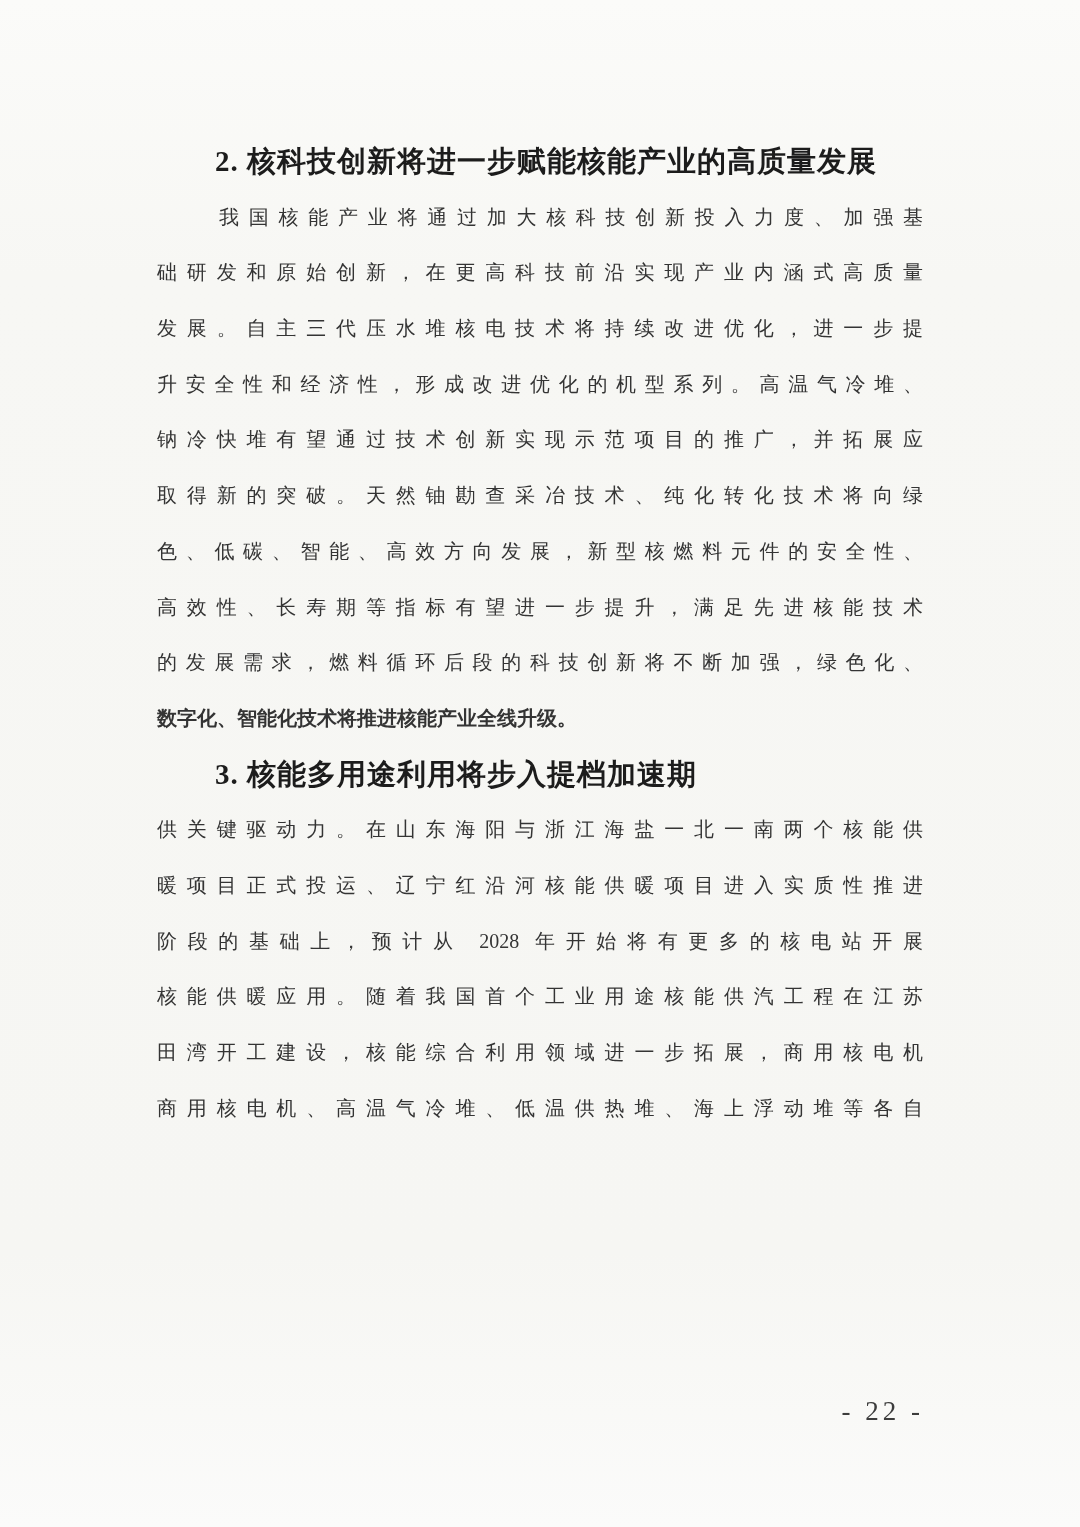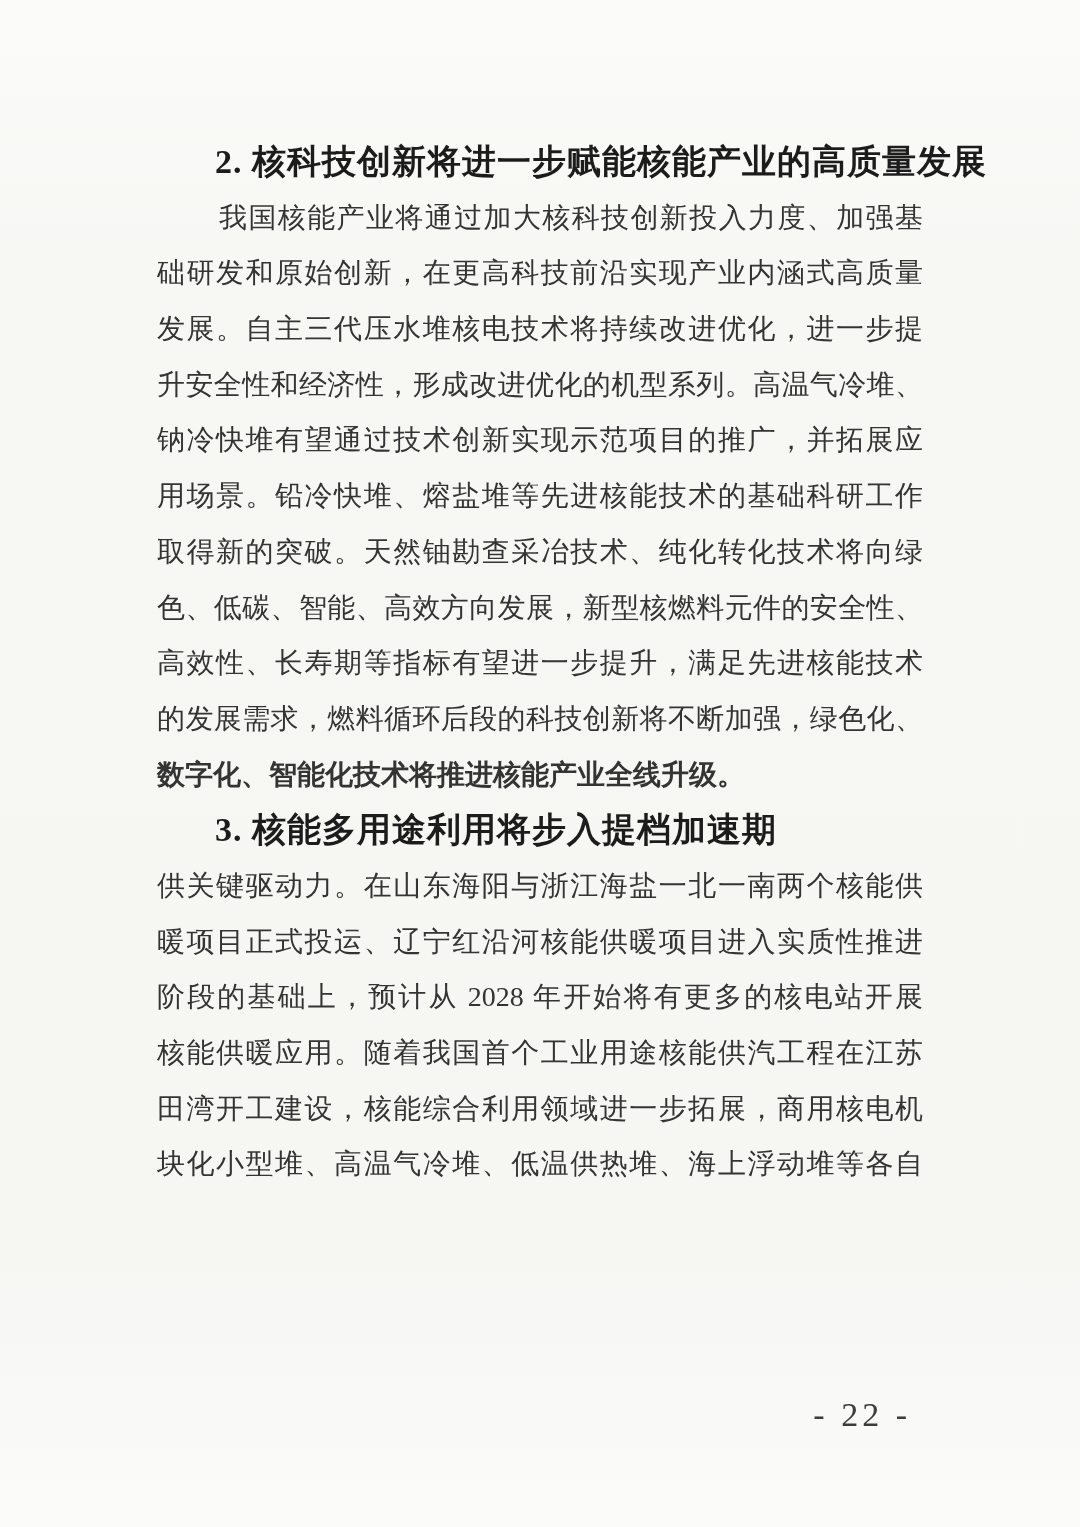--- a/index.html
+++ b/index.html
@@ -17,72 +17,71 @@
   }
   .content {
     position: absolute;
     left: 157px;
     top: 134px;
     width: 766px;
   }
   .heading {
     height: 55.7px;
     line-height: 55.7px;
-    font-size: 34px;
+    font-size: 29px;
     font-weight: 700;
     color: #1c1c1c;
     padding-left: 58px;
     letter-spacing: 1px;
     white-space: nowrap;
   }
   .line {
     height: 55.7px;
     line-height: 55.7px;
-    font-size: 28px;
+    font-size: 20px;
     color: #343434;
     text-align: justify;
     text-align-last: justify;
     text-justify: inter-character;
   }
   .line.first {
     text-indent: 62px;
   }
   .line.para-end {
     text-align-last: left;
     font-weight: bold;
   }
   .page-number {
     position: absolute;
     top: 1396px;
-    right: 169px;
-    font-size: 34px;
+    right: 156px;
+    font-size: 27px;
     color: #3c3c3c;
     letter-spacing: 4px;
     white-space: nowrap;
   }
 </style>
 </head>
 <body>
 
 <div class="page">
   <div class="content" id="doc-content">
       <div class="heading">2. 核科技创新将进一步赋能核能产业的高质量发展</div>
       <div class="line first">我国核能产业将通过加大核科技创新投入力度、加强基</div>
       <div class="line">础研发和原始创新，在更高科技前沿实现产业内涵式高质量</div>
       <div class="line">发展。自主三代压水堆核电技术将持续改进优化，进一步提</div>
       <div class="line">升安全性和经济性，形成改进优化的机型系列。高温气冷堆、</div>
       <div class="line">钠冷快堆有望通过技术创新实现示范项目的推广，并拓展应</div>
-      <div class="line">用场景。铅冷快堆、熔盐堆等先进核能技术的基础科研工作</div>
       <div class="line">取得新的突破。天然铀勘查采冶技术、纯化转化技术将向绿</div>
       <div class="line">色、低碳、智能、高效方向发展，新型核燃料元件的安全性、</div>
       <div class="line">高效性、长寿期等指标有望进一步提升，满足先进核能技术</div>
       <div class="line">的发展需求，燃料循环后段的科技创新将不断加强，绿色化、</div>
       <div class="line para-end">数字化、智能化技术将推进核能产业全线升级。</div>
       <div class="heading">3. 核能多用途利用将步入提档加速期</div>
       <div class="line">供关键驱动力。在山东海阳与浙江海盐一北一南两个核能供</div>
       <div class="line">暖项目正式投运、辽宁红沿河核能供暖项目进入实质性推进</div>
       <div class="line">阶段的基础上，预计从 2028 年开始将有更多的核电站开展</div>
       <div class="line">核能供暖应用。随着我国首个工业用途核能供汽工程在江苏</div>
       <div class="line">田湾开工建设，核能综合利用领域进一步拓展，商用核电机</div>
-      <div class="line">块化小型堆、高温气冷堆、低温供热堆、海上浮动堆等各自</div>
+      <div class="line">商用核电机、高温气冷堆、低温供热堆、海上浮动堆等各自</div>
     </div>
   <div class="page-number">- 22 -</div>
 </div>
 
 </body></html>

